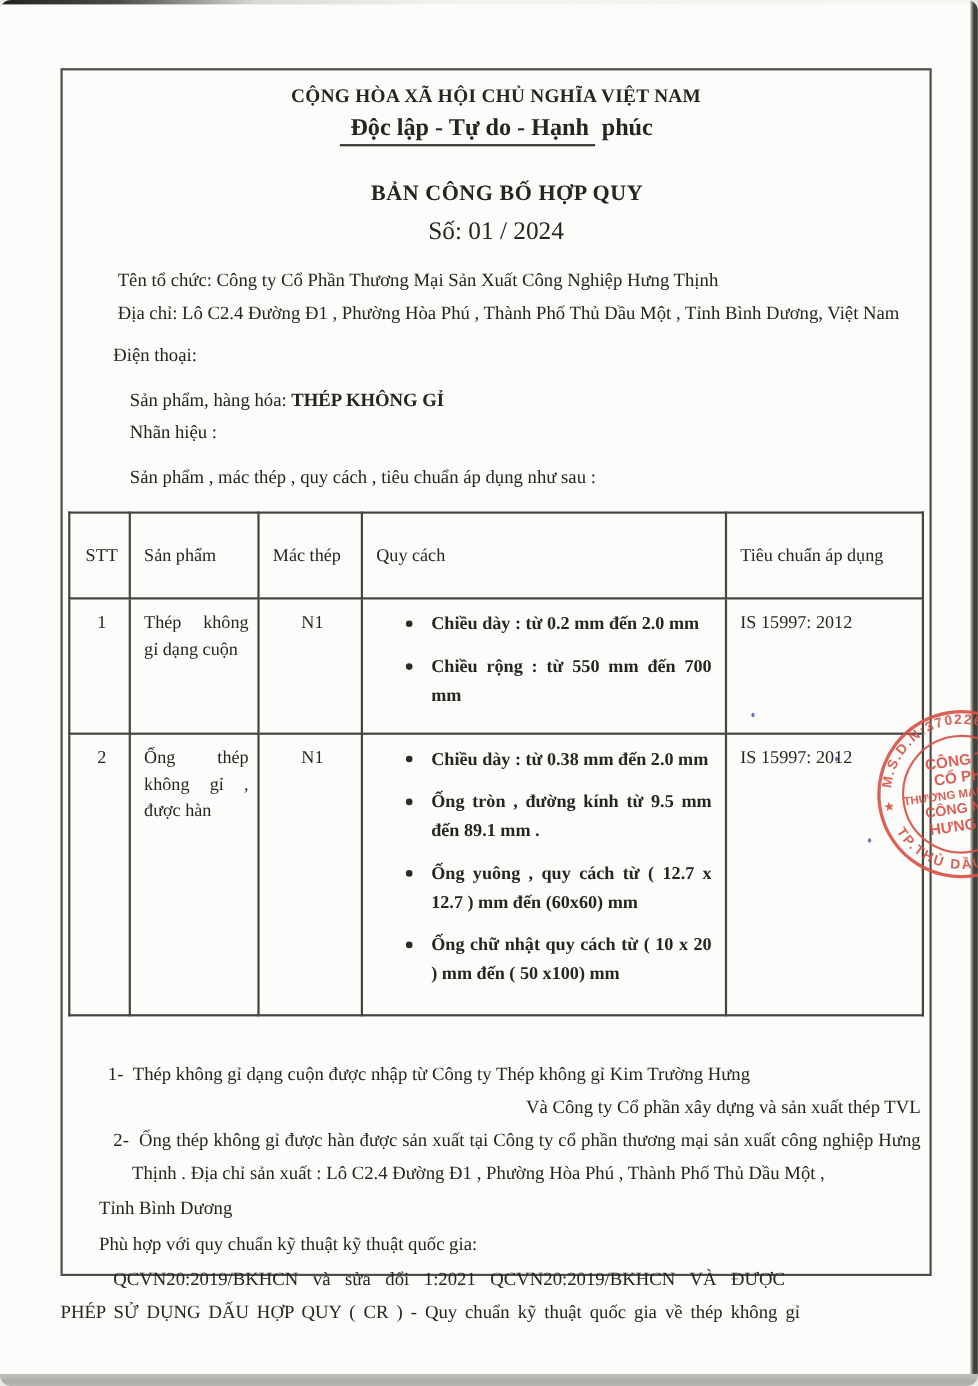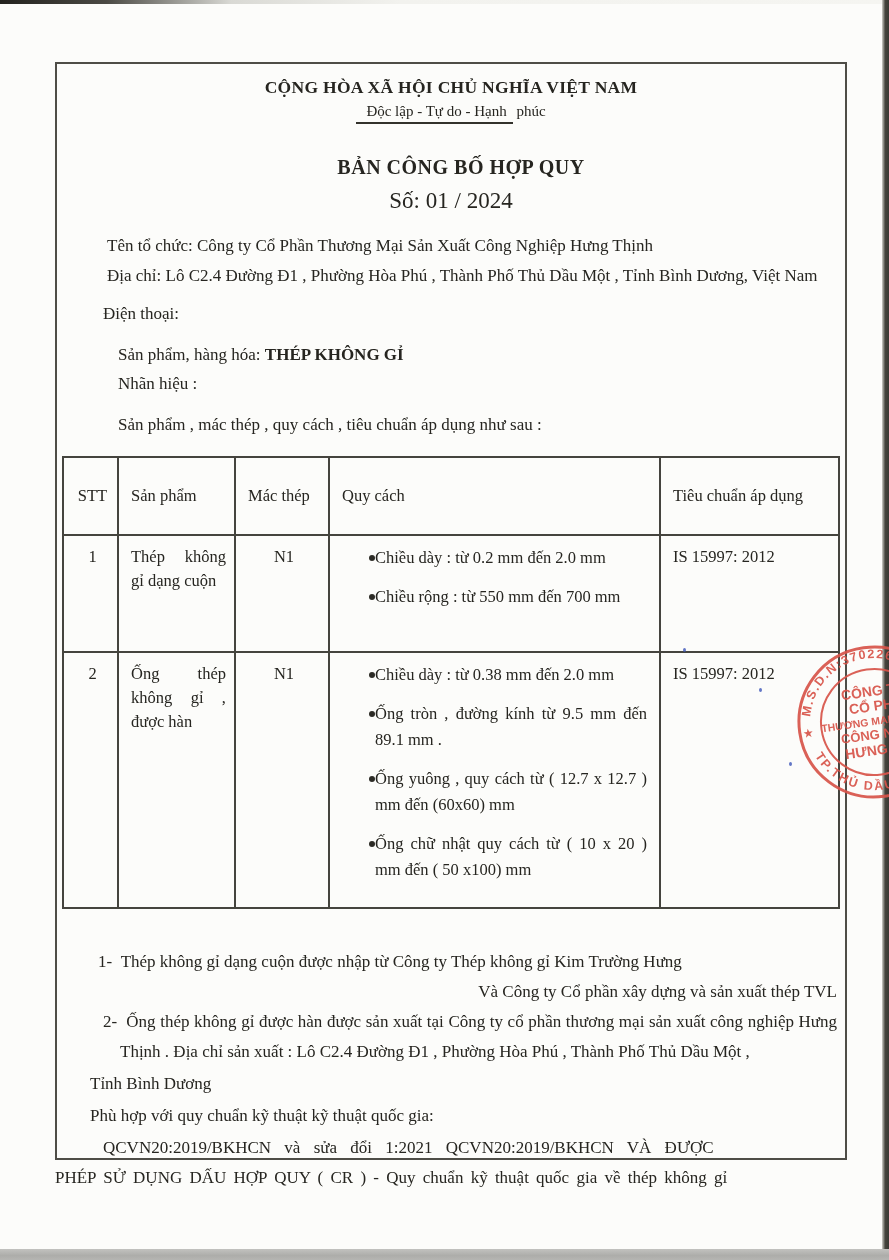--- a/index.html
+++ b/index.html
@@ -3,37 +3,38 @@
 <meta charset="utf-8">
 <style>
   html,body{margin:0;padding:0;background:#e9e9e6;}
   .page{
     position:relative;
     width:889px;height:1260px;
     background:#fcfcfa;
     overflow:hidden;
     font-family:"Liberation Serif","DejaVu Serif",serif;
     color:#262520;
+    border-radius:10px;
   }
   
   .band-top{position:absolute;top:0;left:0;width:100%;height:4px;
     background:linear-gradient(to right,#23221e 0%,#4b4a44 12%,#d9d9d4 26%,#f2f2ee 45%,#f5f5f1 100%);}
   .band-right{position:absolute;top:0;right:0;width:7px;height:1251px;
     background:linear-gradient(to right,#cfcfc9 0%,#45443d 45%,#3a3933 100%);}
   .band-bottom{position:absolute;bottom:0;left:0;width:100%;height:11px;
     background:linear-gradient(to bottom,#c2c2bf 0%,#adadaa 60%,#b5b5b2 100%);}
   
   .frame{
     position:absolute;left:55px;top:62px;width:788px;height:1094px;
     border:2px solid #4e4d47;
     background:transparent;
   }
   .center{text-align:center;}
   .nat-title{margin-top:13px;font-size:17.5px;font-weight:bold;letter-spacing:.3px;}
-  .motto{margin-top:5px;font-size:15px;font-weight:normal;}
+  .motto{margin-top:5px;font-size:22px;font-weight:bold;}
   .motto .u{border-bottom:2px solid #33322c;padding:0 6px 3px 10px;}
   .doc-title{margin:36px 0 0 0;font-size:20px;font-weight:bold;letter-spacing:.5px;padding-left:20px;}
   .doc-number{margin-top:9px;font-size:23px;}
   .info{margin:17px 6px 0 50px;font-size:17px;line-height:29.5px;}
   .info p{margin:0;}
   .info .just{text-align:justify;}
   .phone{margin-left:-4px !important;margin-top:9px !important;}
   .grp{margin-left:11px !important;}
   .gap-top{margin-top:11px !important;}
   .bold{font-weight:bold;}
@@ -52,21 +53,21 @@
     line-height:24px;
   }
   col.c-stt{width:55px;}col.c-sp{width:117px;}col.c-mt{width:94px;}col.c-qc{width:331px;}col.c-tc{width:179px;}
   td.ctr{text-align:center;padding-left:4px;padding-right:4px;}
   td.sp-cell{text-align:justify;padding-right:14px;}
   tr.hdr td{height:42px;padding-top:26px;}
   tr.r1 td{height:98px;}
   tr.r2 td{height:237px;}
   .bullet{display:flex;margin:0 4px 13px 27px;align-items:flex-start;}
   .bullet .dot{flex:0 0 6px;width:6px;height:6px;border-radius:50%;background:#2c2b26;margin-top:10px;}
-  .bullet .btxt{text-align:justify;line-height:26px;}
+  .bullet .btxt{margin-left:17px;text-align:justify;line-height:26px;font-weight:bold;}
   
   .notes{margin:38px 8px 0 41px;font-size:17px;line-height:30px;}
   .notes p{margin:0;}
   .n1-l2{margin-left:-5px !important;text-align:right;}
   .n2{text-align:justify;padding-left:22px;text-indent:-17px;}
   .prov{margin-left:-8px !important;margin-top:2px !important;}
   .conf{margin-left:-8px !important;margin-top:2px !important;}
   .qline1{margin-left:5px !important;word-spacing:9px;margin-top:2px !important;}
   .qline2{margin-left:-43px !important;word-spacing:3px;}
   

